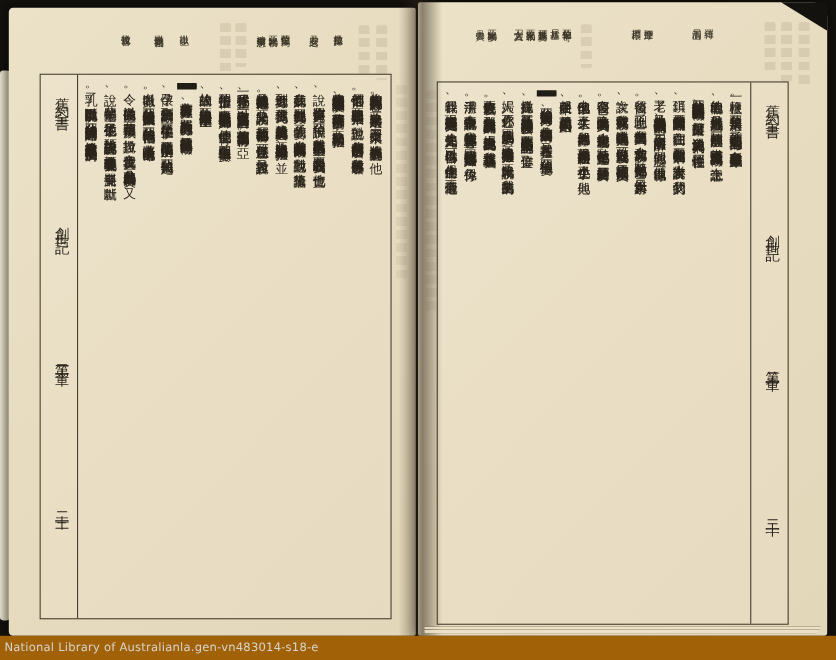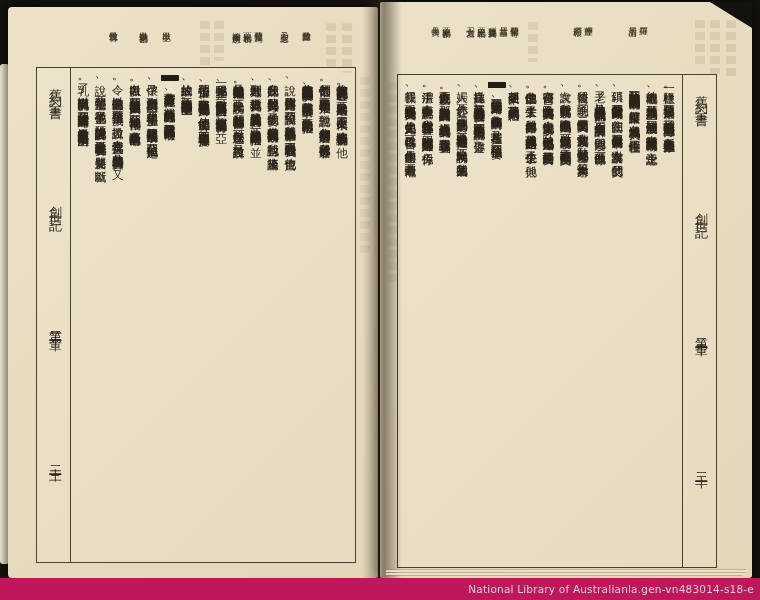--- a/index.html
+++ b/index.html
@@ -47,22 +47,22 @@
   
   .note{position:absolute;top:18px;writing-mode:vertical-rl;color:#3a3426;}
   .note .nline{writing-mode:vertical-rl;text-orientation:upright;font-size:8.6px;
                line-height:11px;letter-spacing:.5px;max-height:58px;}
 
   
   .ghost{position:absolute;width:10px;border-radius:2px;opacity:.8;
          background:repeating-linear-gradient(180deg,rgba(112,96,68,.17) 0 8px,rgba(112,96,68,0) 8px 12px);}
 
   
-  .footer-bar{position:absolute;left:0;bottom:0;width:760px;height:22px;background:#be185d;
-              display:flex;justify-content:flex-end;align-items:center;box-sizing:border-box;
+  .footer-bar{position:absolute;left:0;bottom:0;width:760px;height:22px;background:#a16207;
+              display:flex;justify-content:flex-start;align-items:center;box-sizing:border-box;
               padding:0 6px 0 4px;}
   .footer-bar span{color:#d6d4cf;font-size:10.5px;letter-spacing:.2px;}
 </style>
 </head>
 <body>
 
 <div class="scan">
 
   <div class="edge-strip"></div>
 

